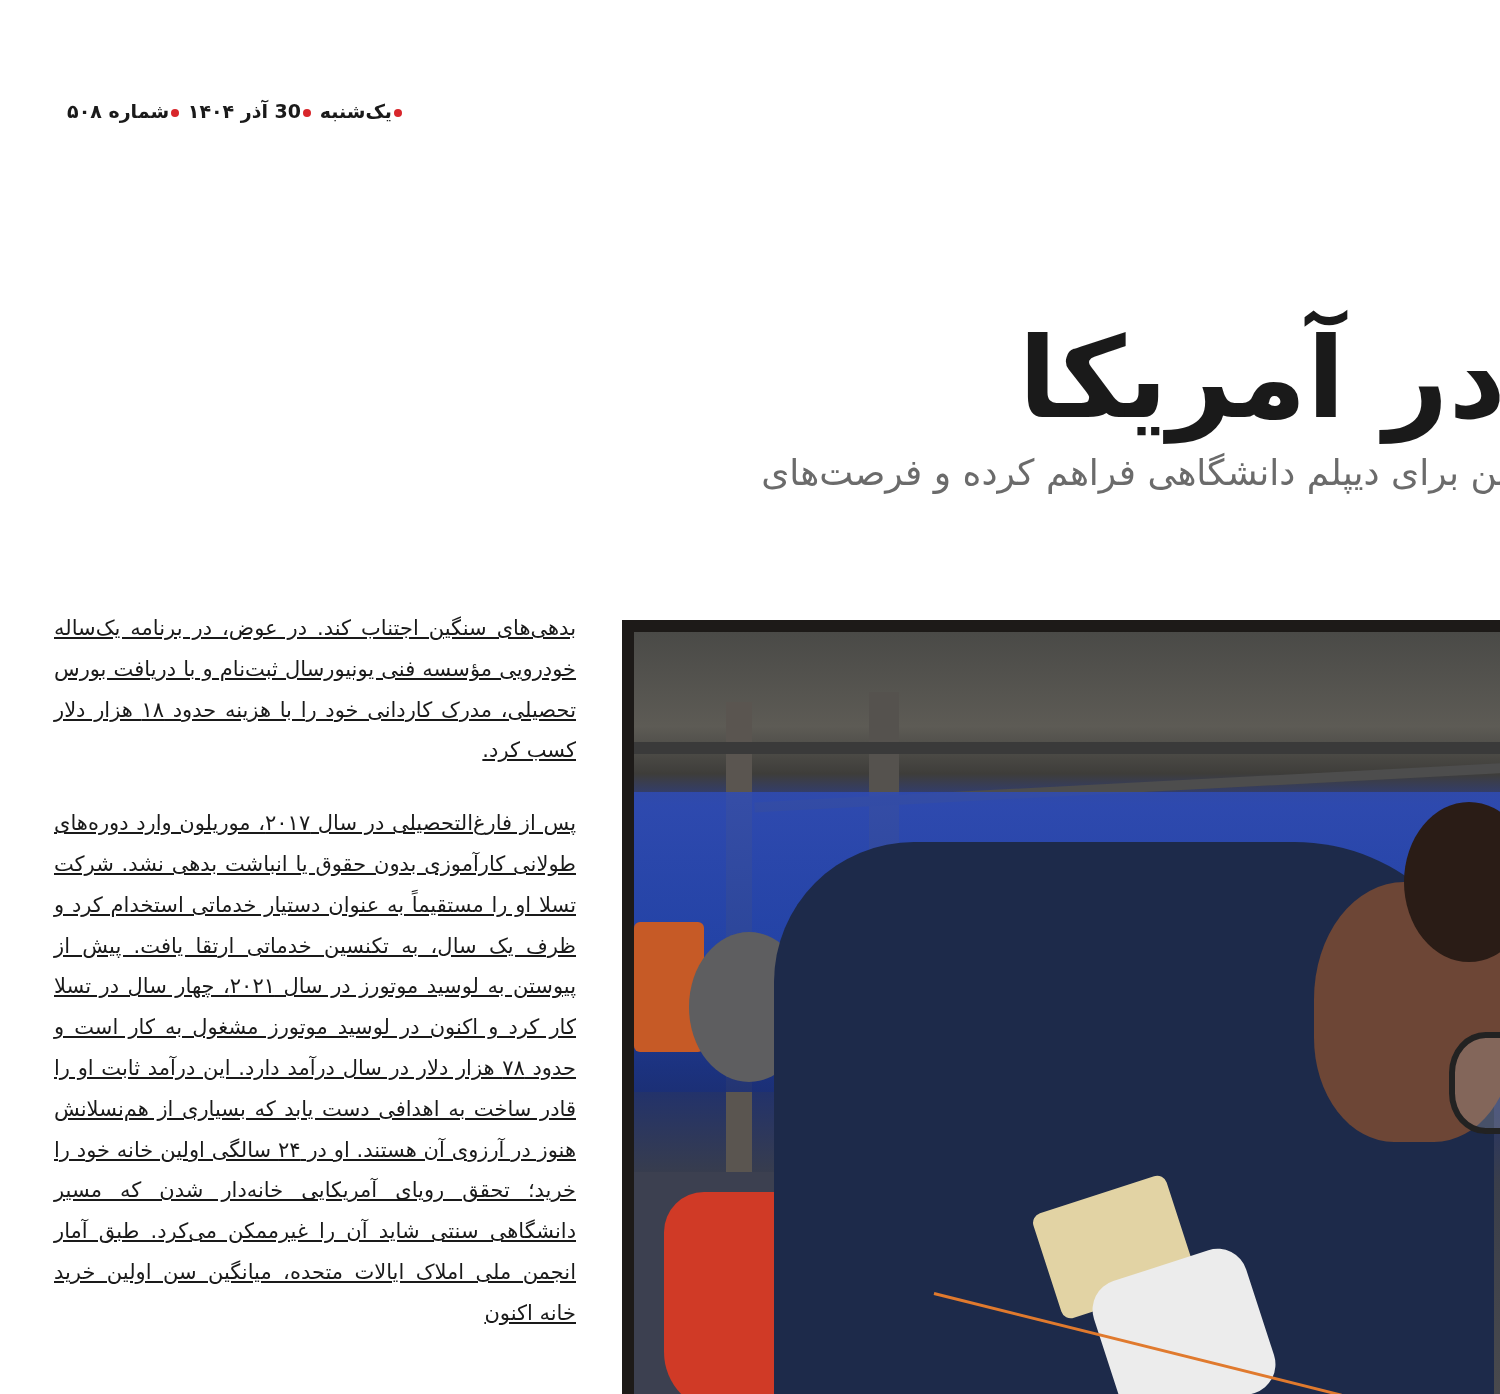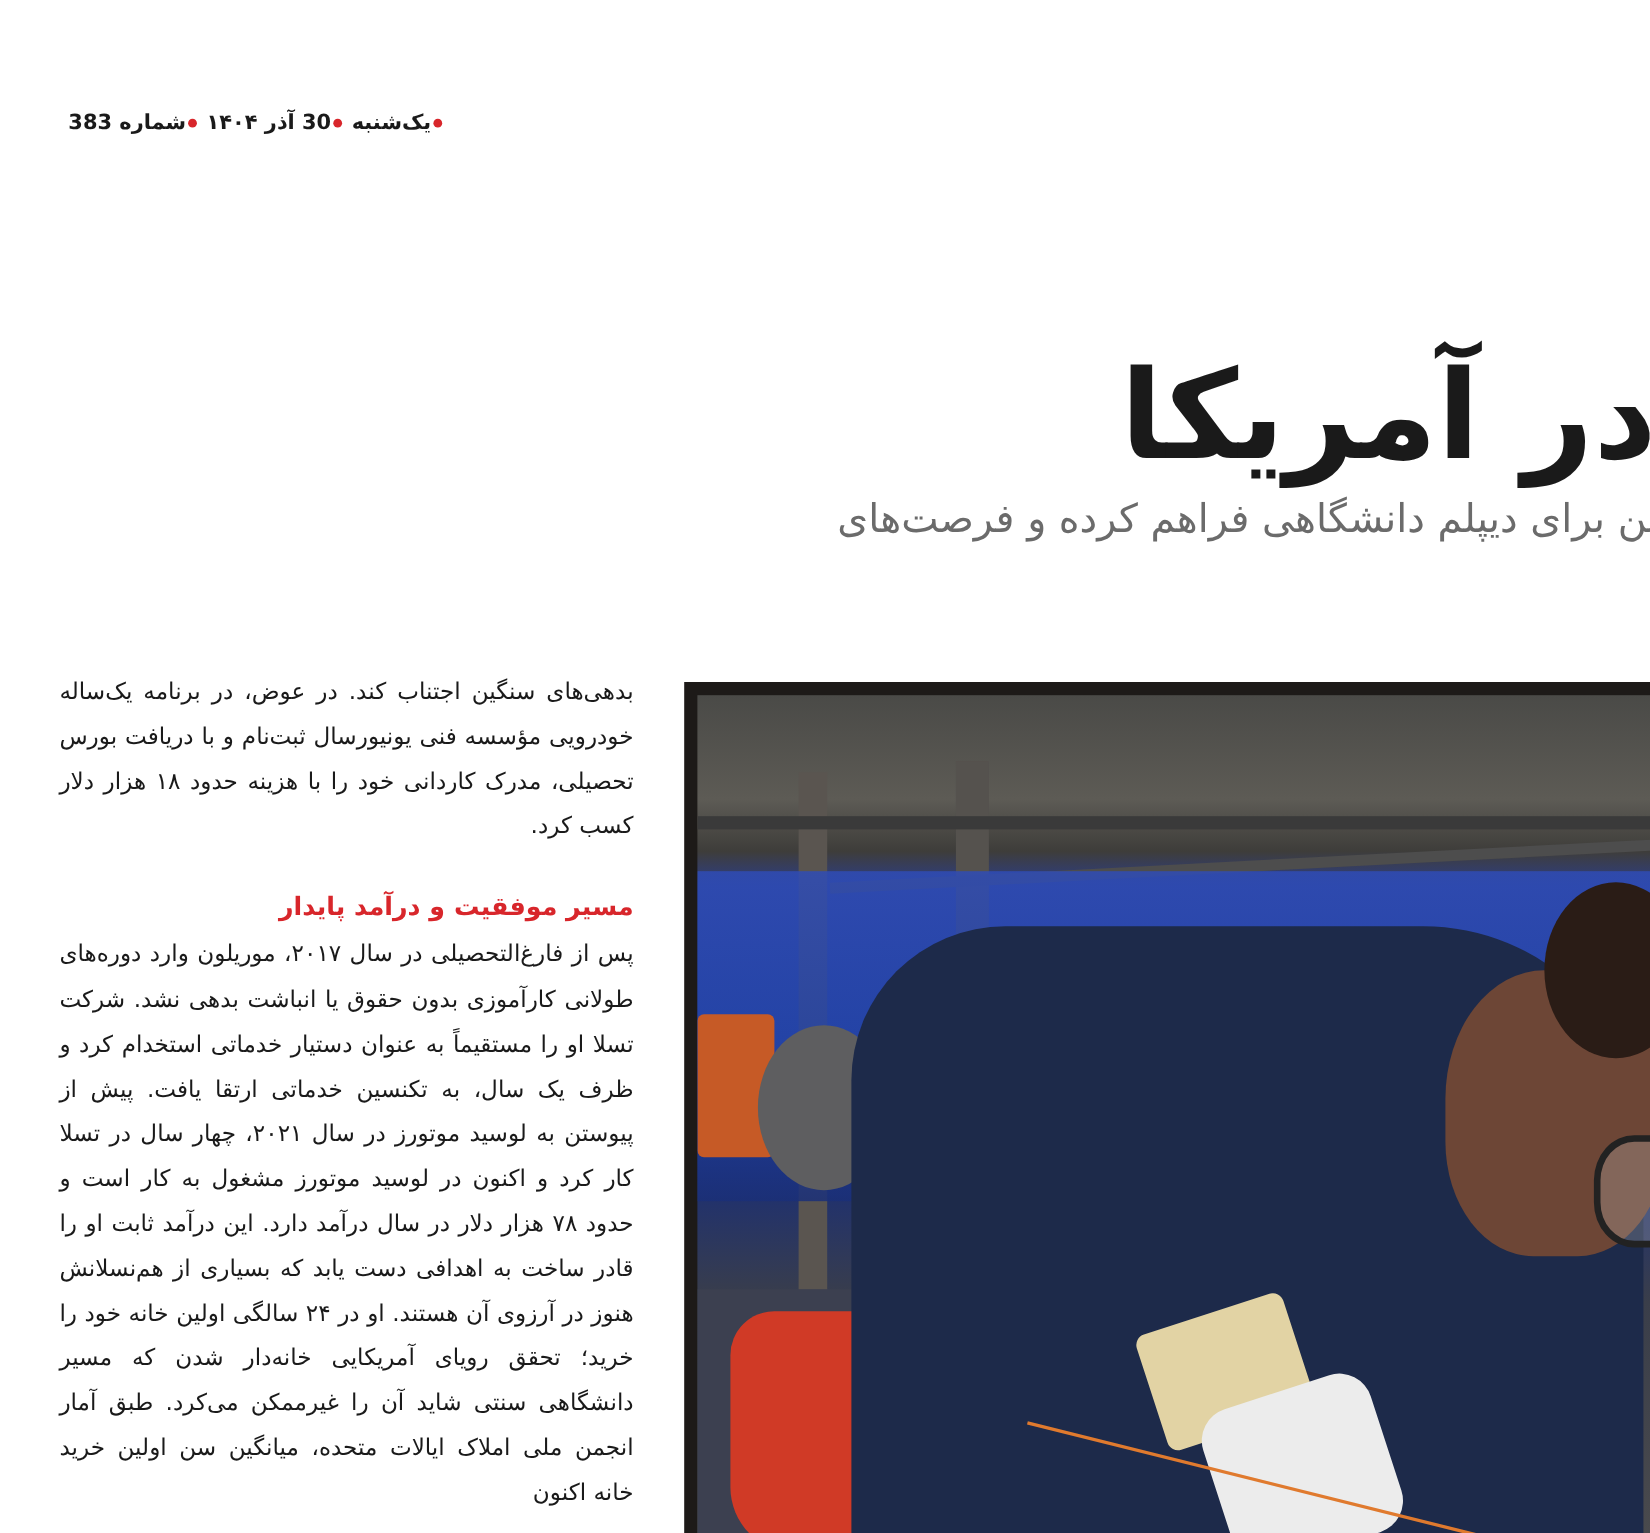--- a/index.html
+++ b/index.html
@@ -25,52 +25,51 @@
     .subheadline {
       position: absolute; right: -8px; top: 445px;
       direction: rtl; white-space: nowrap;
       font-size: 36px; line-height: 56px; color: #6b6b6b;
     }
     .column {
       position: absolute; left: 54px; top: 608px; width: 522px;
       direction: rtl; text-align: justify; text-align-last: right;
       font-size: 21px; line-height: 40.8px; color: #1a1a1a;
     }
-    .column p { margin: 0; }
+    .column p { margin: 0; text-decoration: underline; }
     .column .gap { height: 32px; }
     .column h3 {
       margin: 0; font-size: 23px; line-height: 44px; color: #d8262b; font-weight: bold;
     }
     .photo-frame {
       position: absolute; left: 622px; top: 620px; width: 900px; height: 800px;
       background: #1d1a18; box-sizing: border-box;
     }
     .photo {
       position: absolute; left: 12px; top: 12px; right: 0; bottom: 0; overflow: hidden;
       background: linear-gradient(180deg, #4a4a47 0%, #5d5b55 12%, #3e3d3a 18%, #2c3e8a 22%, #2240a0 40%, #1c2f74 55%, #3a3e4a 70%, #4b4b4d 100%);
     }
     .photo .shape { position: absolute; }
   </style>
 </head>
 <body>
 
 <div class="dateline">
   <span class="dot"></span><span>یک‌شنبه</span>
   <span class="dot"></span><span>30 آذر ۱۴۰۴</span>
-  <span class="dot"></span><span>شماره 383</span>
+  <span class="dot"></span><span>شماره ۵۰۸</span>
 </div>
 
 <h1 class="headline">در آمریکا</h1>
 
 <div class="subheadline">ئن برای دیپلم دانشگاهی فراهم کرده و فرصت‌های</div>
 
 <div class="column">
   <p>بدهی‌های سنگین اجتناب کند. در عوض، در برنامه یک‌ساله خودرویی مؤسسه فنی یونیورسال ثبت‌نام و با دریافت بورس تحصیلی، مدرک کاردانی خود را با هزینه حدود ۱۸ هزار دلار کسب کرد.</p>
   <div class="gap"></div>
-  <h3>مسیر موفقیت و درآمد پایدار</h3>
   <p>پس از فارغ‌التحصیلی در سال ۲۰۱۷، موریلون وارد دوره‌های طولانی کارآموزی بدون حقوق یا انباشت بدهی نشد. شرکت تسلا او را مستقیماً به عنوان دستیار خدماتی استخدام کرد و ظرف یک سال، به تکنسین خدماتی ارتقا یافت. پیش از پیوستن به لوسید موتورز در سال ۲۰۲۱، چهار سال در تسلا کار کرد و اکنون در لوسید موتورز مشغول به کار است و حدود ۷۸ هزار دلار در سال درآمد دارد. این درآمد ثابت او را قادر ساخت به اهدافی دست یابد که بسیاری از هم‌نسلانش هنوز در آرزوی آن هستند. او در ۲۴ سالگی اولین خانه خود را خرید؛ تحقق رویای آمریکایی خانه‌دار شدن که مسیر دانشگاهی سنتی شاید آن را غیرممکن می‌کرد. طبق آمار انجمن ملی املاک ایالات متحده، میانگین سن اولین خرید خانه اکنون</p>
 </div>
 
 <div class="photo-frame">
   <div class="photo" title="A technician in a navy work jumpsuit and safety glasses works with a red pipe-threading tool in a workshop with blue welding curtains">
 
     <div class="shape" style="left:92px;top:70px;width:26px;height:600px;background:#5a5550;"></div>
     <div class="shape" style="left:235px;top:60px;width:30px;height:560px;background:#55524e;"></div>
     <div class="shape" style="left:0;top:110px;width:900px;height:12px;background:#3a3a3a;"></div>
     <div class="shape" style="left:120px;top:150px;width:780px;height:10px;background:#4d4d4d;transform:rotate(-3deg);"></div>

